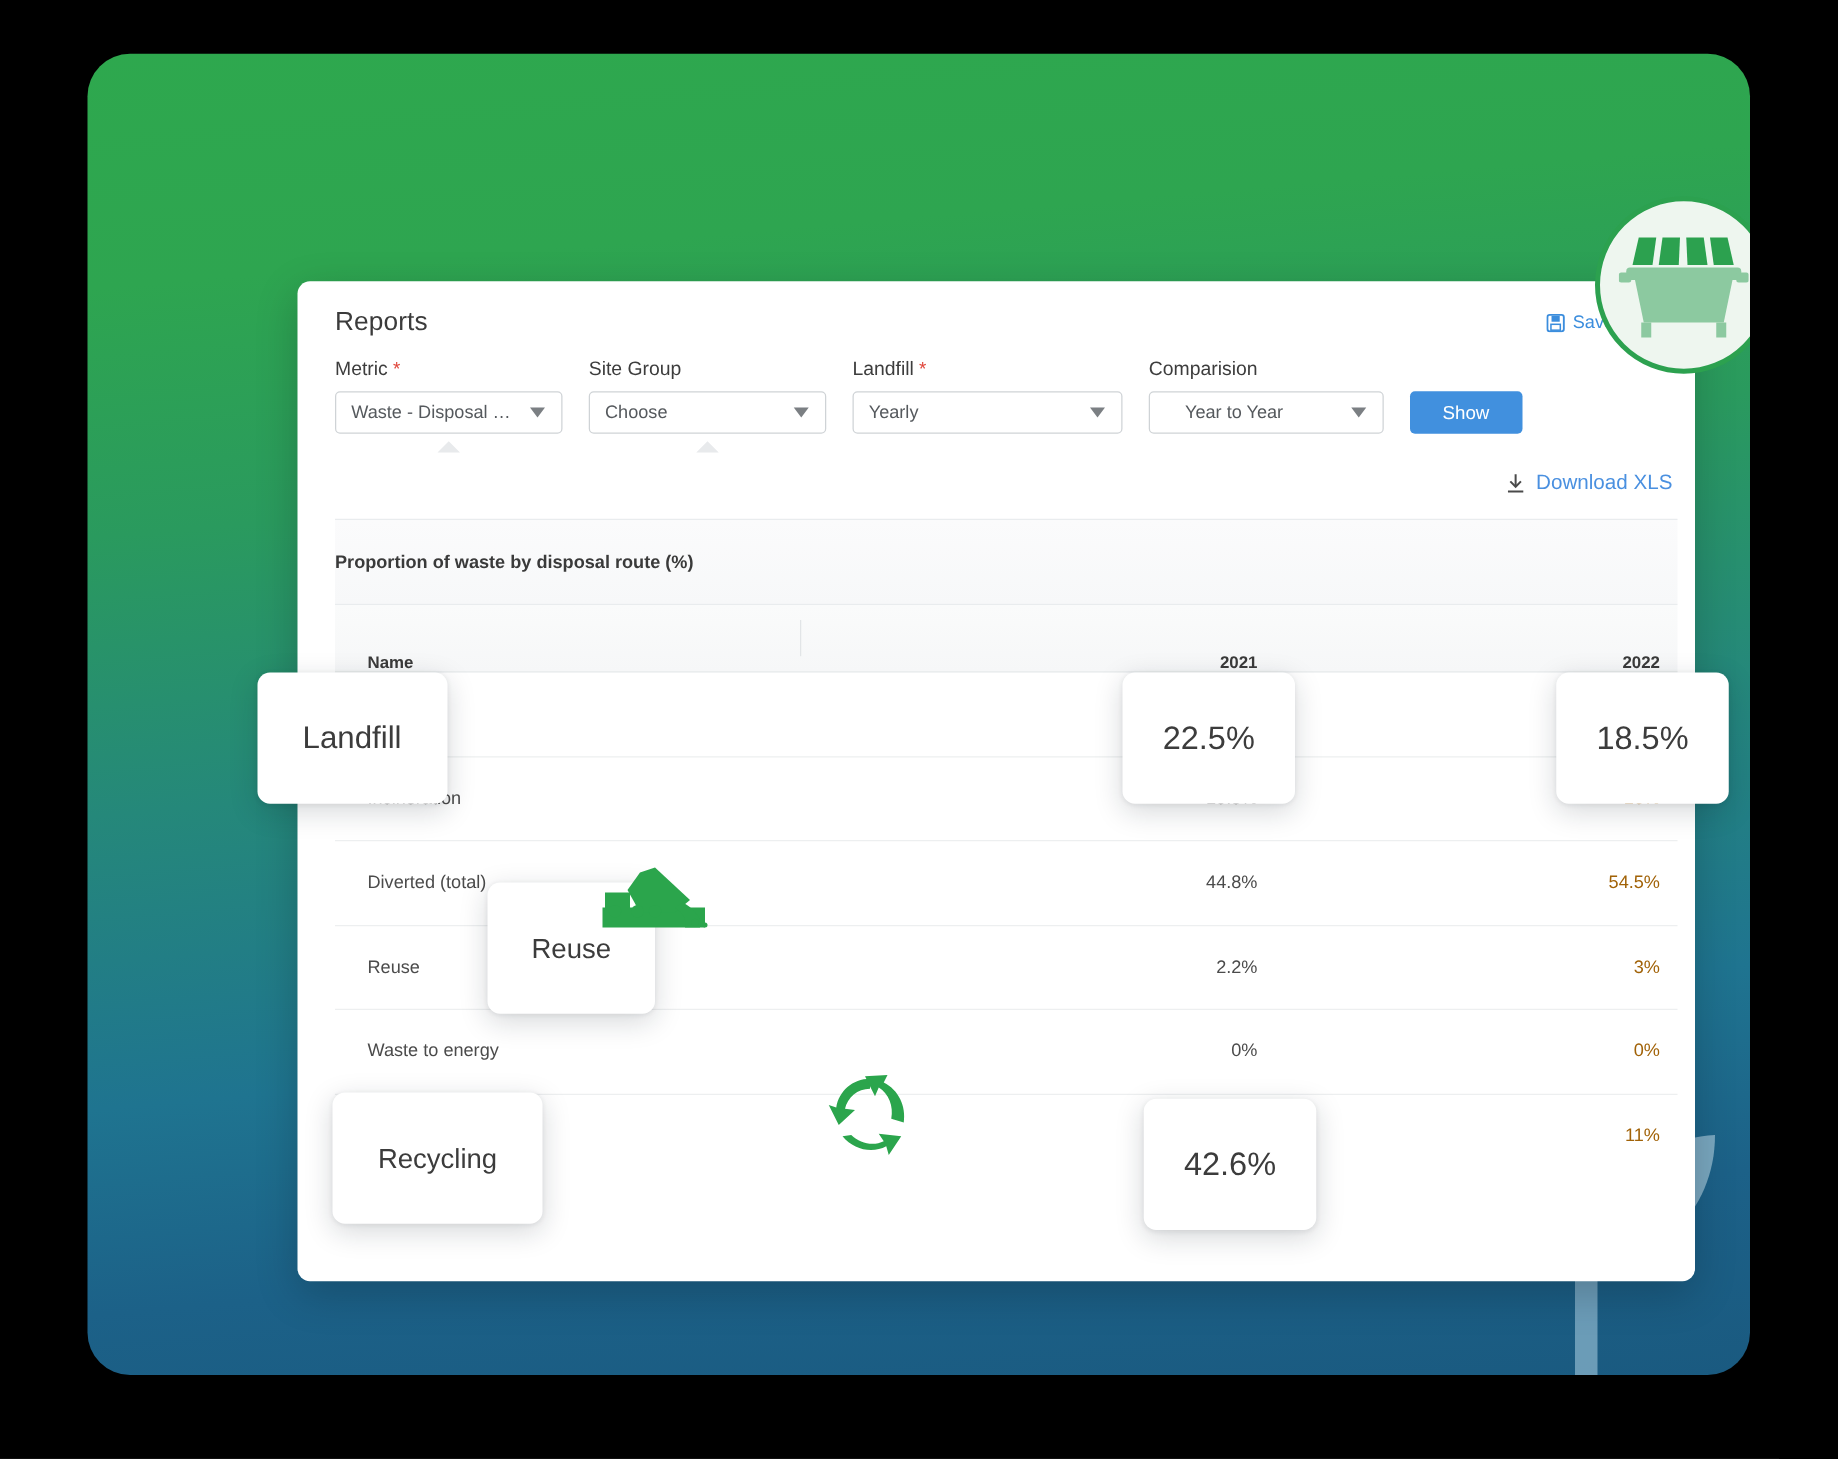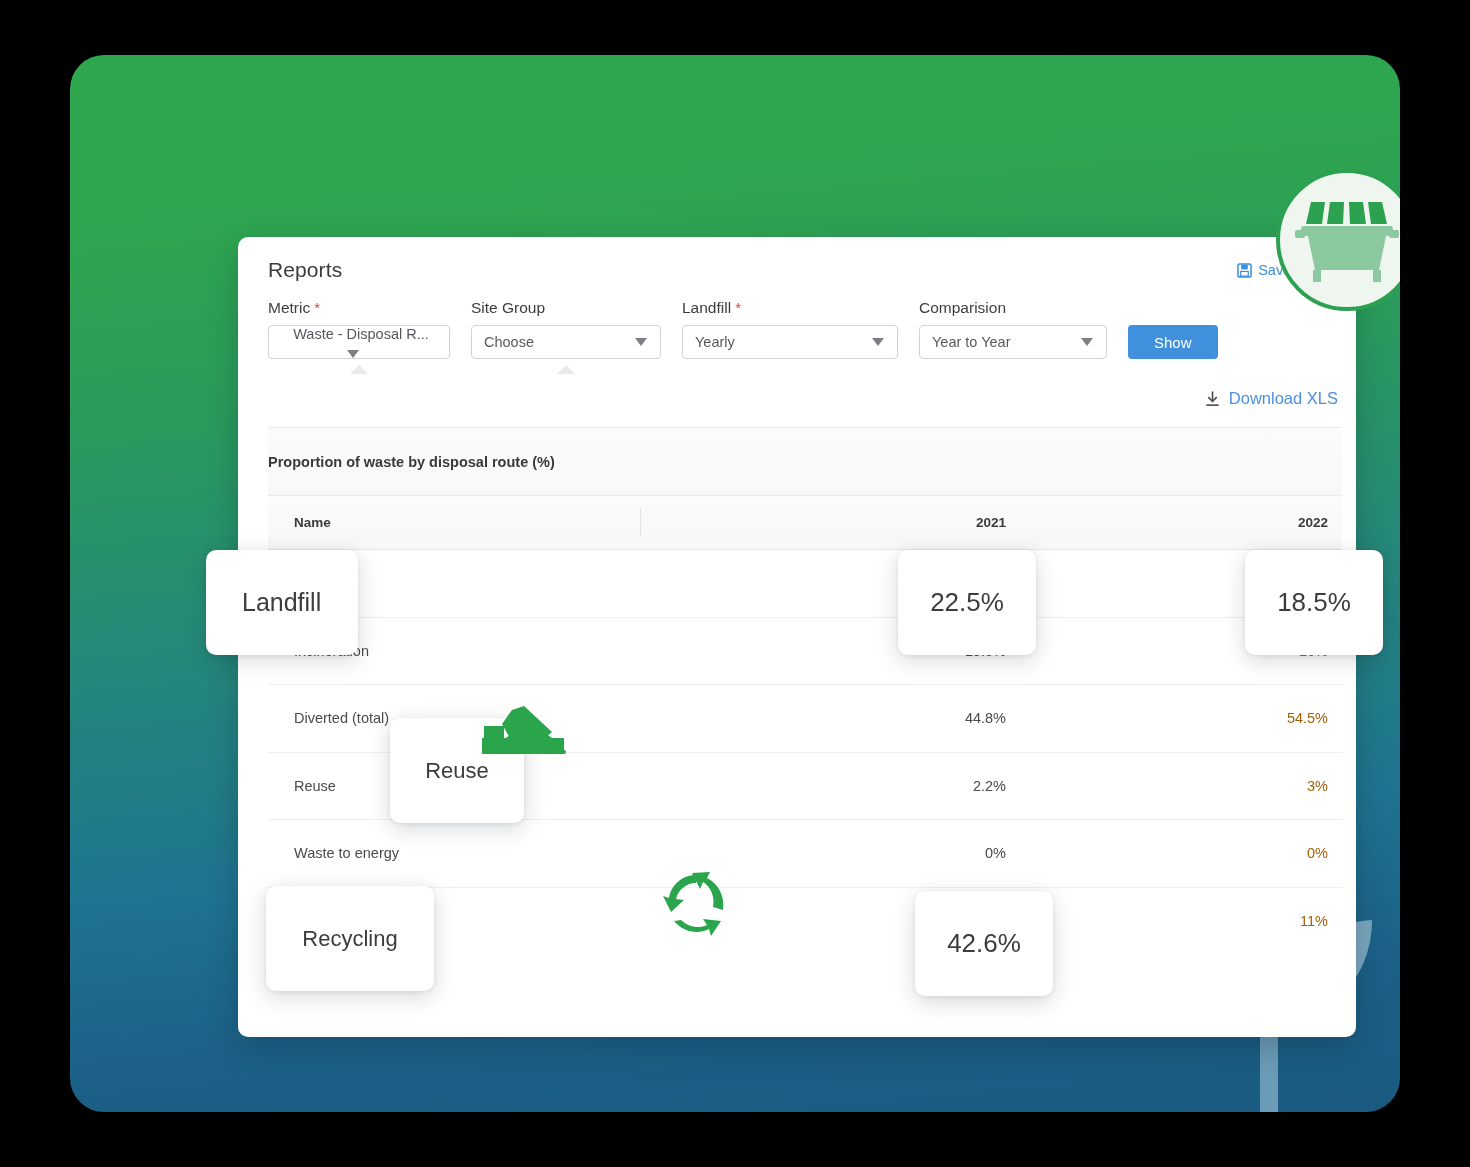--- a/index.html
+++ b/index.html
@@ -6,21 +6,21 @@
   html, body {
     width: 1470px; height: 1167px;
     background: #000000;
     font-family: "Liberation Sans", sans-serif;
     overflow: hidden;
   }
 
   
   #device-frame {
     position: absolute;
-    left: 70px; top: 55px;
+    left: 70px; top: 43px;
     width: 1330px; height: 1057px;
     border-radius: 34px;
     background: linear-gradient(175deg, #2ea84e 0%, #2ea550 16%, #2a9a5e 33%, #25887a 52%, #1f7490 72%, #1c6188 86%, #1a5a80 100%);
     overflow: hidden;
     box-shadow: 0 0 0 0 rgba(0,0,0,0);
   }
 
   
   #sprout {
     position: absolute;
@@ -90,25 +90,25 @@
     margin-right: 13px; flex: 0 0 auto;
   }
   .select-box.split .caret-btn {
     width: 40px; height: 100%;
     border-left: 1px solid #d8dbde;
     display: flex; align-items: center; justify-content: center;
     flex: 0 0 auto;
   }
   .select-box.split .caret-btn .caret { margin-right: 0; }
 
-  .w-metric   { width: 182px; flex-direction: column; }
+  .w-metric   { width: 182px; }
   .w-group    { width: 190px; gap: 40px; }
   .w-site     { width: 215px; }
   .w-interval { width: 216px; }
-  .w-comp     { width: 188px; }
+  .w-comp     { width: 188px; padding-left: 16px; }
 
   
   .tri-hint {
     position: absolute;
     left: 50%; transform: translateX(-50%);
     bottom: -15px;
     width: 0; height: 0;
     border-left: 9px solid transparent;
     border-right: 9px solid transparent;
     border-bottom: 9px solid #e8eaec;
@@ -140,21 +140,21 @@
     background: linear-gradient(180deg,#fbfbfc 0%, #f7f8f9 100%);
     display: flex; align-items: center; justify-content: flex-start;
     border-bottom: 1px solid #e9ecee;
   }
   #table-banner-text {
     font-size: 14.5px; font-weight: bold; color: #3a3a3a;
   }
   #thead {
     height: 54px;
     background: linear-gradient(180deg,#fafbfb 0%, #f6f7f8 100%);
-    display: flex; align-items: center;
+    display: flex; align-items: flex-end;
     border-bottom: 1px solid #e4e7e9;
     position: relative;
   }
   #thead .col-divider {
     position: absolute; left: 372px; top: 12px; bottom: 12px;
     width: 1px; background: #e2e5e7;
   }
   .th {
     font-size: 13.5px; font-weight: bold; color: #3a3a3a;
   }

